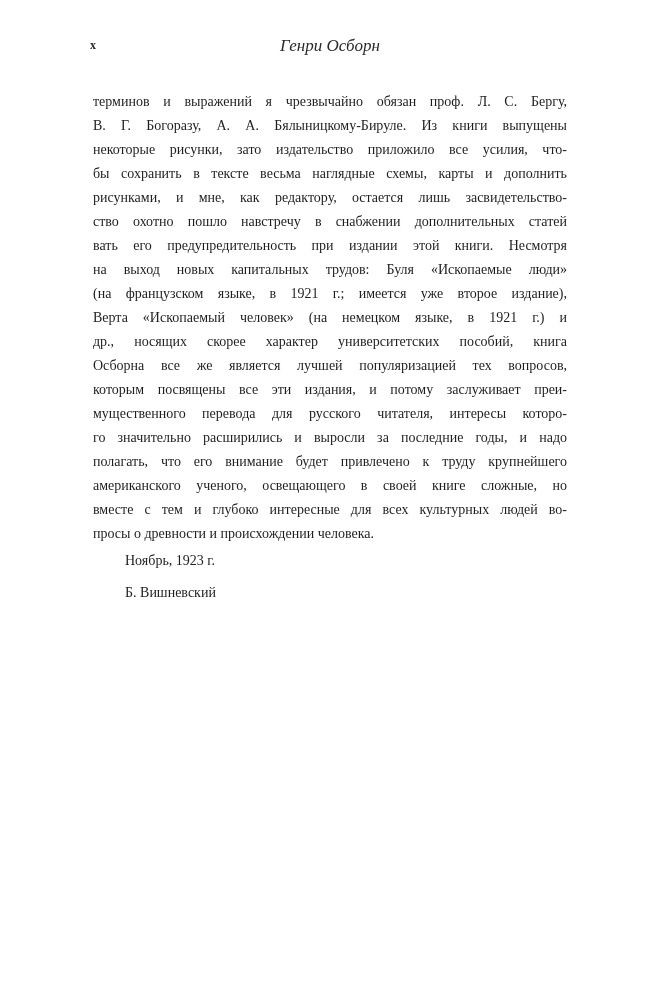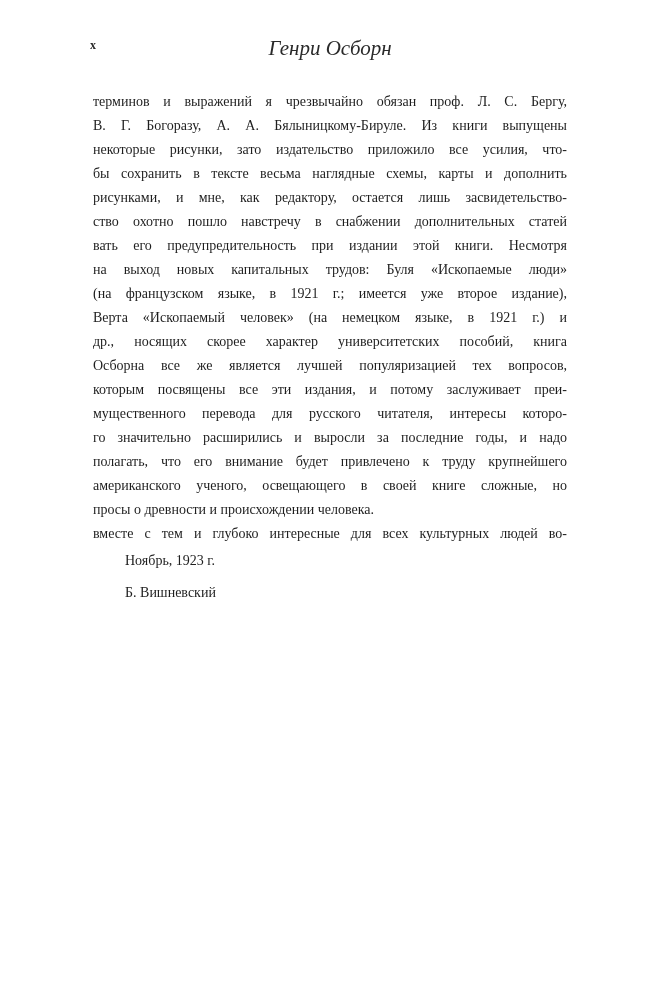--- a/index.html
+++ b/index.html
@@ -27,21 +27,21 @@
     top: 38px;
     font-size: 12px;
     font-weight: bold;
     letter-spacing: 0.5px;
     color: #2a2a2a;
   }
   .running-title {
     display: block;
     text-align: center;
     font-style: italic;
-    font-size: 21px;
+    font-size: 17px;
     color: #2a2a2a;
   }
 
   .text-block {
     padding: 34px 93px 0 93px;
     font-size: 14px;
     line-height: 24px;
   }
 
   .line {
@@ -86,21 +86,21 @@
       <div class="line">на выход новых капитальных трудов: Буля «Ископаемые люди»</div>
       <div class="line">(на французском языке, в 1921 г.; имеется уже второе издание),</div>
       <div class="line">Верта «Ископаемый человек» (на немецком языке, в 1921 г.) и</div>
       <div class="line">др., носящих скорее характер университетских пособий, книга</div>
       <div class="line">Осборна все же является лучшей популяризацией тех вопросов,</div>
       <div class="line">которым посвящены все эти издания, и потому заслуживает преи-</div>
       <div class="line">мущественного перевода для русского читателя, интересы которо-</div>
       <div class="line">го значительно расширились и выросли за последние годы, и надо</div>
       <div class="line">полагать, что его внимание будет привлечено к труду крупнейшего</div>
       <div class="line">американского ученого, освещающего в своей книге сложные, но</div>
+      <div class="line">вместе с тем и глубоко интересные для всех культурных людей во-</div>
       <div class="line last">просы о древности и происхождении человека.</div>
-      <div class="line">вместе с тем и глубоко интересные для всех культурных людей во-</div>
 
     <p class="date-line">Ноябрь, 1923 г.</p>
 
     <p class="signature-line">Б. Вишневский</p>
   </main>
 
 </div>
 
 </body></html>

